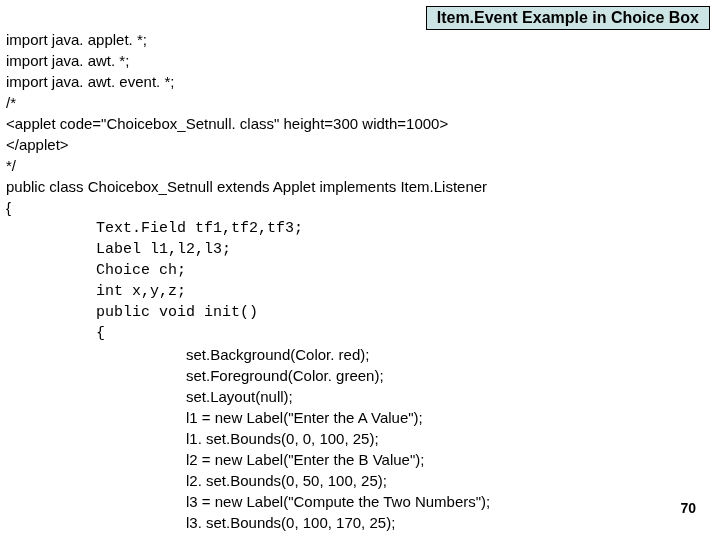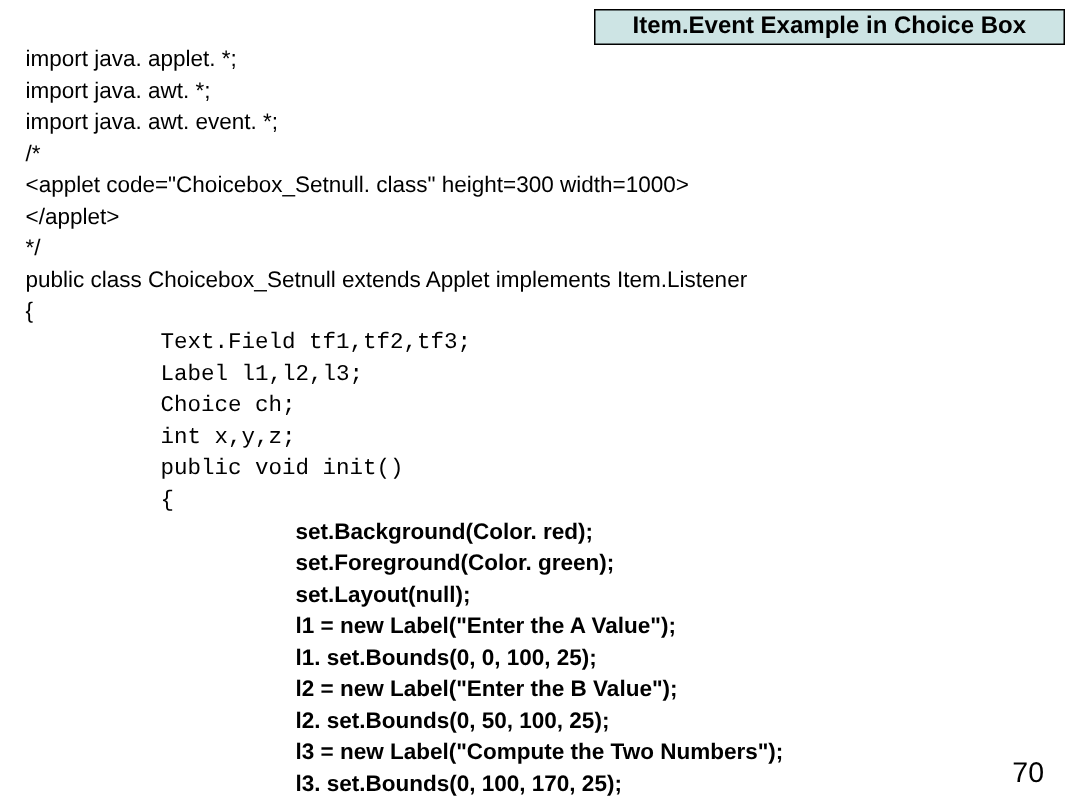--- a/index.html
+++ b/index.html
@@ -13,41 +13,41 @@
     color: #000;
     overflow: hidden;
     position: relative;
   }
   .title-box {
     position: absolute;
     top: 6px;
     right: 10px;
     background: #cde4e4;
     border: 1px solid #000;
-    padding: 2px 25px;
+    padding: 2px 10px;
     font-weight: bold;
     font-size: 16px;
     white-space: nowrap;
   }
   .code {
     position: absolute;
     top: 8px;
     left: 6px;
     font-size: 15px;
     line-height: 21px;
     white-space: pre;
-    margin-left: 11px;
   }
   .indent1 { padding-left: 90px; display:block;font-family:Liberation Mono, monospace; }
-  .indent2 { padding-left: 180px; display:block;font-weight:bold; }
+  .indent2 { padding-left: 180px; display:block; }
   .page-num {
     position: absolute;
     right: 24px;
-    bottom: 13px;
-    font-size: 19px;
+    bottom: 24px;
+    font-size: 14px;
+    font-weight: bold;
   }
 </style>
 </head>
 <body>
 
 <div class="title-box">
   <span>Item.Event Example in Choice Box</span>
 </div>
 
 <div class="code">

